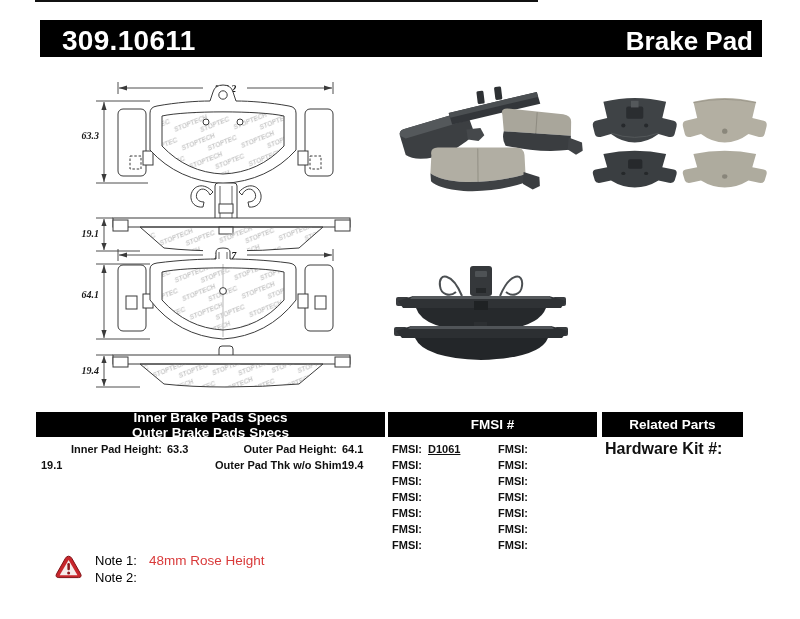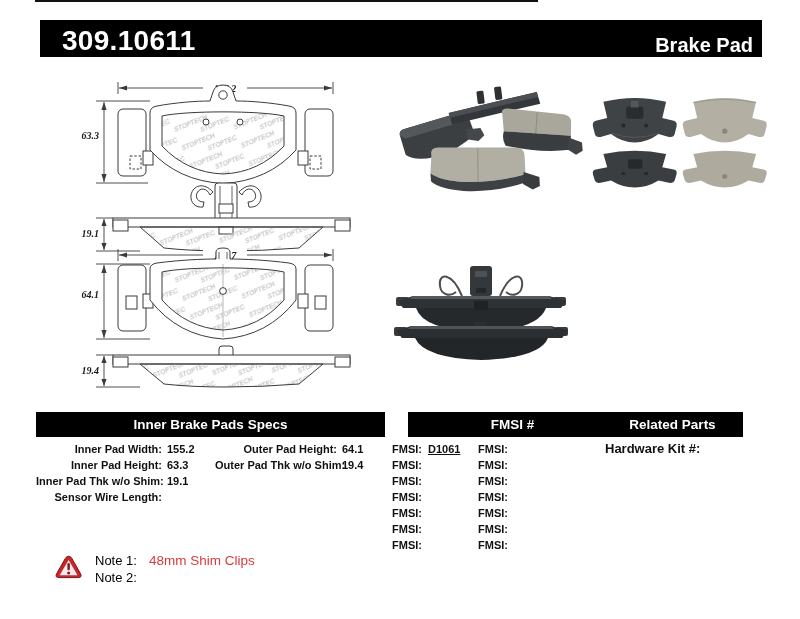--- a/index.html
+++ b/index.html
@@ -5,45 +5,45 @@
   * { margin:0; padding:0; box-sizing:border-box; }
   html,body { background:#fff; }
   body { width:800px; height:619px; font-family:"Liberation Sans",sans-serif; position:relative; overflow:hidden; }
   .abs { position:absolute; }
 
   .topline { left:35px; top:0; width:503px; height:2px; background:#111; }
 
   .hdrbar { left:40px; top:20px; width:722px; height:37px; background:#000; color:#fff;
             display:flex; justify-content:space-between; align-items:flex-end; padding:0 9px 0 22px; }
   .hdr-left  { font-size:28px; font-weight:bold; letter-spacing:.3px; }
-  .hdr-right { font-size:20px; font-weight:bold;margin-top:24px; }
+  .hdr-right { font-size:26px; font-weight:bold;margin-top:24px; }
 
   .gfx { left:0; top:0; width:800px; height:619px; }
 
   .thead { background:#000; color:#fff; height:25px; display:flex; align-items:center;
-           justify-content:center; font-weight:bold; font-size:13.5px; }
+           justify-content:center; font-weight:bold; font-size:13.5px;flex-direction:column; }
   .thead-a { left:36px;  top:412px; width:349px; }
   .thead-a span { flex:1; text-align:center; }
-  .thead-b { left:408px; top:412px; width:209px; }
+  .thead-b { left:388px; top:412px; width:209px; }
   .thead-c { left:602px; top:412px; width:141px; }
 
   .spec-col { position:absolute; top:441px; font-size:11px; font-weight:bold; color:#111; }
   .spec-col.inner { left:36px; }
   .spec-col.outer { left:215px; }
   .spec-row { height:16px; line-height:16px; display:flex; }
   .spec-label { text-align:right; white-space:nowrap; }
   .inner .spec-label { width:126px; }
   .outer .spec-label { width:122px; }
   .spec-value { margin-left:5px; white-space:nowrap; }
 
   .fmsi-col { position:absolute; left:392px; top:441px; font-size:11px; font-weight:bold; color:#111; }
   .fmsi-row { height:16px; line-height:16px; display:flex; width:206px; }
-  .fm-ll { width:36px; } .fm-lv { width:50px;text-decoration:underline; } .fm-rl { width:36px; } .fm-rv { flex:1; }
-
-  .rel-col { position:absolute; left:605px; top:441px; font-size:13px; font-weight:bold; color:#111; }
+  .fm-ll { width:36px; } .fm-lv { width:70px;text-decoration:underline; } .fm-rl { width:36px; } .fm-rv { flex:1; }
+
+  .rel-col { position:absolute; left:605px; top:441px; font-size:16px; font-weight:bold; color:#111; }
   .rel-row { height:16px; line-height:16px; display:flex; }
   .rel-value { margin-left:5px; }
 
   .note-row { position:absolute; left:95px; font-size:13px; font-weight:normal; color:#000;
               display:flex; line-height:17px; height:17px; white-space:nowrap; }
   .note1 { top:552px; } .note2 { top:569px; }
   .note-red { margin-left:12px; font-size:13.5px; }
 
   .dimtext { font-family:"Liberation Serif",serif; font-style:italic; font-weight:bold;
              font-size:10px; fill:#1a1a1a; }
@@ -240,44 +240,36 @@
   <g transform="translate(56,555)">
     <path d="M12.5,1.2 Q14.6,1.2 15.8,3.3 L24.6,18.8 Q26.4,22.4 22.4,22.6 L2.8,22.6 Q-1.2,22.4 0.6,18.8 L9.4,3.3 Q10.5,1.2 12.5,1.2 Z" fill="#c8262c" stroke="#7e1317" stroke-width="1"></path>
     <path d="M12.6,5 L21.5,20.3 L3.7,20.3 Z" fill="#f6eceb"></path>
     <rect x="11.4" y="8" width="2.5" height="7.2" rx="1.2" fill="#8a181c"></rect>
     <circle cx="12.65" cy="18" r="1.5" fill="#8a181c"></circle>
   </g>
 </svg>
 
 <div class="abs thead thead-a">
   <span>Inner Brake Pads Specs</span>
+  <span>Outer Brake Pads Specs</span>
 </div>
 <div class="abs thead thead-b">
   <span>FMSI #</span>
 </div>
 <div class="abs thead thead-c">
   <span>Related Parts</span>
 </div>
 
 <div class="spec-col inner">
-  <div class="spec-row">
-    <span class="spec-label">Inner Pad Width:</span>
-    <span class="spec-value">155.2</span>
-  </div>
   <div class="spec-row">
     <span class="spec-label">Inner Pad Height:</span>
     <span class="spec-value">63.3</span>
   </div>
   <div class="spec-row">
-    <span class="spec-label">Inner Pad Thk w/o Shim:</span>
     <span class="spec-value">19.1</span>
-  </div>
-  <div class="spec-row">
-    <span class="spec-label">Sensor Wire Length:</span>
-    <span class="spec-value"></span>
   </div>
 </div>
 
 <div class="spec-col outer">
   <div class="spec-row">
     <span class="spec-label">Outer Pad Height:</span>
     <span class="spec-value">64.1</span>
   </div>
   <div class="spec-row">
     <span class="spec-label">Outer Pad Thk w/o Shim:</span>
@@ -332,18 +324,18 @@
 
 <div class="rel-col">
   <div class="rel-row">
     <span class="rel-label">Hardware Kit #:</span>
     <span class="rel-value"></span>
   </div>
 </div>
 
 <div class="note-row note1">
   <span>Note 1:</span>
-  <span class="note-red" style="color:#d93a3a">48mm Shim Clips</span>
+  <span class="note-red" style="color:#d93a3a">48mm Rose Height</span>
 </div>
 <div class="note-row note2">
   <span>Note 2:</span>
   <span class="note-red" style="color:#d93a3a"></span>
 </div>
 
 </body></html>

